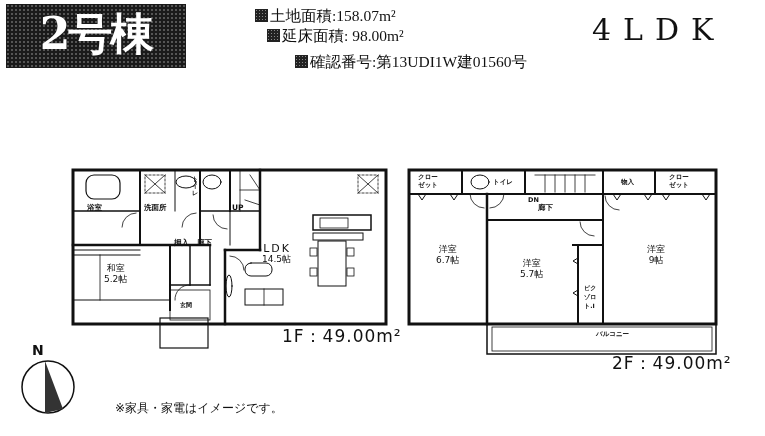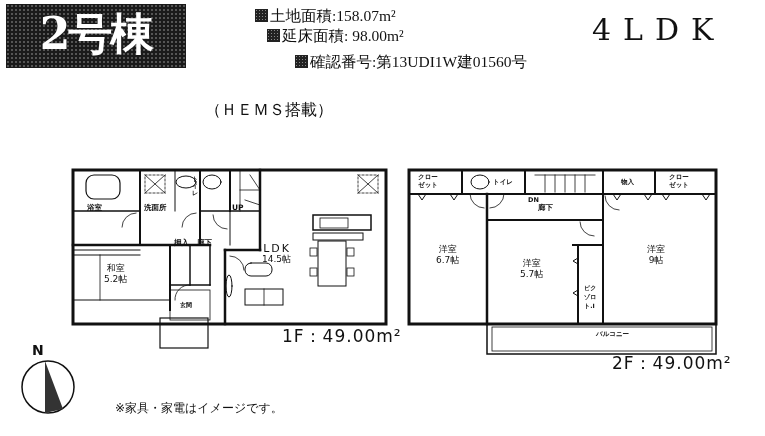--- a/index.html
+++ b/index.html
@@ -36,21 +36,20 @@
 <div class="abs spec" style="top:26px;padding-left:12px;">
   <span class="sq"></span><span>延床面積</span><span>: 98.00m²</span>
 </div>
 <div class="abs spec" style="top:52px;padding-left:40px;">
   <span class="sq"></span><span>確認番号</span><span>:第13UDI1W建01560号</span>
 </div>
 
 <div class="abs ldk-type">4LDK</div>
 
 <div class="abs solar">
-  <div>（ＨＥＭＳ搭載）</div>
 </div>
 
 <svg class="abs" style="left:0;top:0;" width="765" height="436">
   <g fill="none" stroke="#111" stroke-linecap="square">
 
     <g>
 
       <rect x="73" y="170" width="313" height="154" stroke-width="3"></rect>
 
       <line x1="73" y1="245" x2="210" y2="245" stroke-width="2.5"></line>

